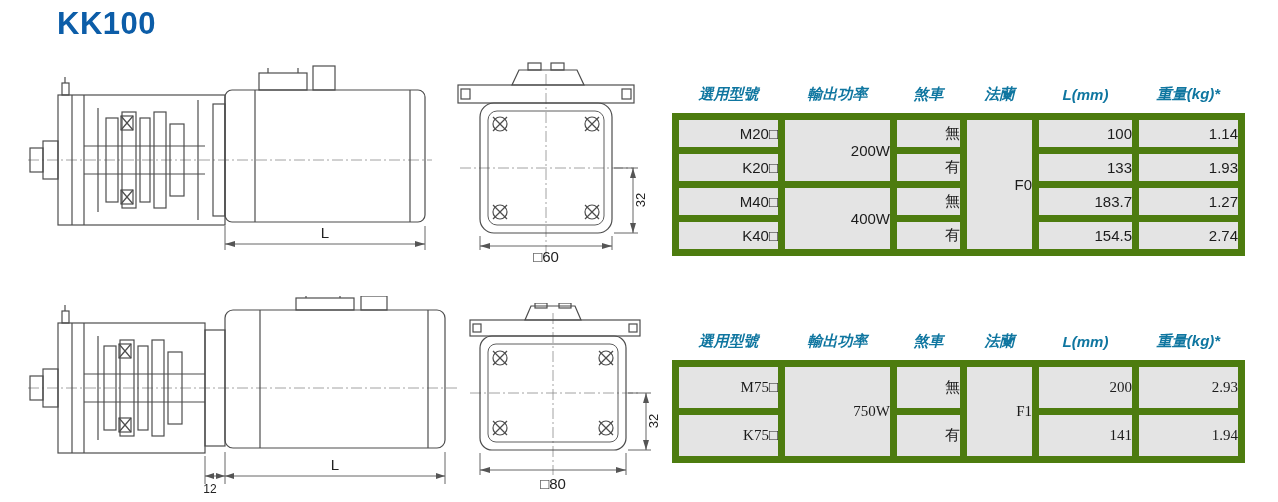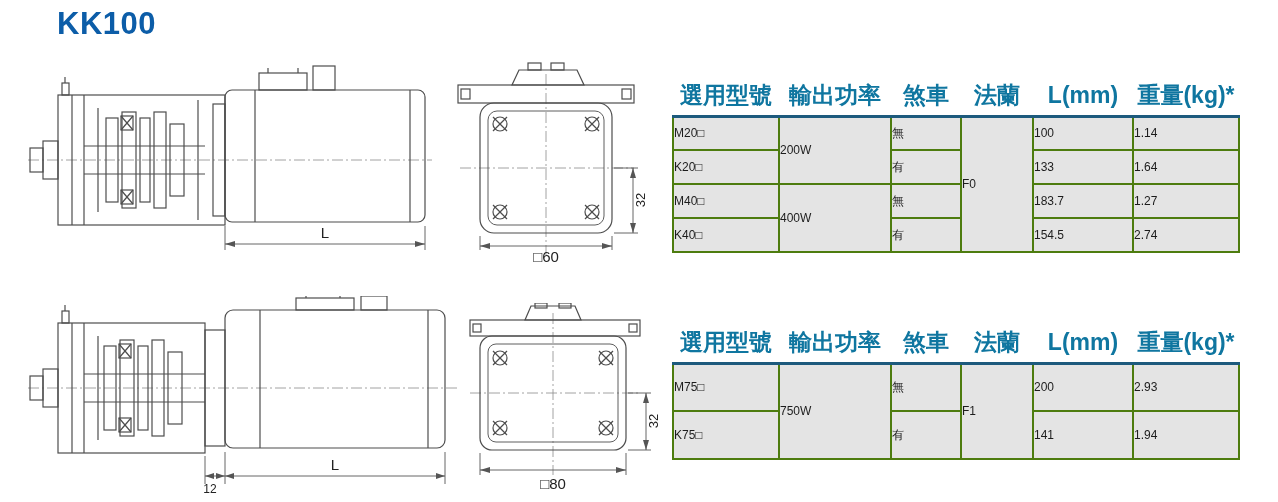--- a/index.html
+++ b/index.html
@@ -12,31 +12,31 @@
   .title {
     position:absolute; left:57px; top:6px;
     font-size:31px; font-weight:bold; letter-spacing:.5px;
     color:var(--title,#0c5da8);
   }
   table.spec-table {
     position:absolute; border-collapse:collapse; table-layout:fixed;
   }
   table.spec-table th {
     height:40px; background:#fff; text-align:center; vertical-align:middle;
-    font-size:23px; font-weight:bold; color:var(--header-text,#0f76a0);
-    border-bottom:3px solid var(--header-rule,#1d5a7d); padding:0 2px;
+    font-size:15px; font-weight:bold; color:var(--header-text,#0f76a0);
+    border-bottom:3px solid var(--header-rule,#1d5a7d); padding:0 2px;font-style:italic;
   }
   table.spec-table td {
-    background:var(--row-bg,#e4e4e4); border:2px solid #4d7c0f;
-    text-align:left; vertical-align:middle; font-size:12px; color:#1c1c1c;
+    background:var(--row-bg,#e4e4e4); border:7px solid #4d7c0f;
+    text-align:right; vertical-align:middle; font-size:15px; color:#1c1c1c;
   }
   #table1 { left:672px; top:76px; width:566px; }
   #table1 td { height:34px; }
   #table2 { left:672px; top:323px; width:566px; }
-  #table2 td { height:48px; }
+  #table2 td { height:48px;font-family:Liberation Serif, serif; }
   .drawing { position:absolute; }
   #dwgA { left:28px;  top:60px; }
   #dwgB { left:448px; top:60px; }
   #dwgC { left:28px;  top:296px; }
   #dwgD { left:465px; top:303px; }
   svg text { font-family:"Liberation Sans","DejaVu Sans",sans-serif; }
 </style>
 </head>
 <body>
 
@@ -310,21 +310,21 @@
         <td rowspan="2">200W</td>
         <td>無</td>
         <td rowspan="4">F0</td>
         <td>100</td>
         <td>1.14</td>
       </tr>
       <tr>
         <td>K20□</td>
         <td>有</td>
         <td>133</td>
-        <td>1.64</td>
+        <td>1.93</td>
       </tr>
       <tr>
         <td>M40□</td>
         <td rowspan="2">400W</td>
         <td>無</td>
         <td>183.7</td>
         <td>1.27</td>
       </tr>
       <tr>
         <td>K40□</td>

